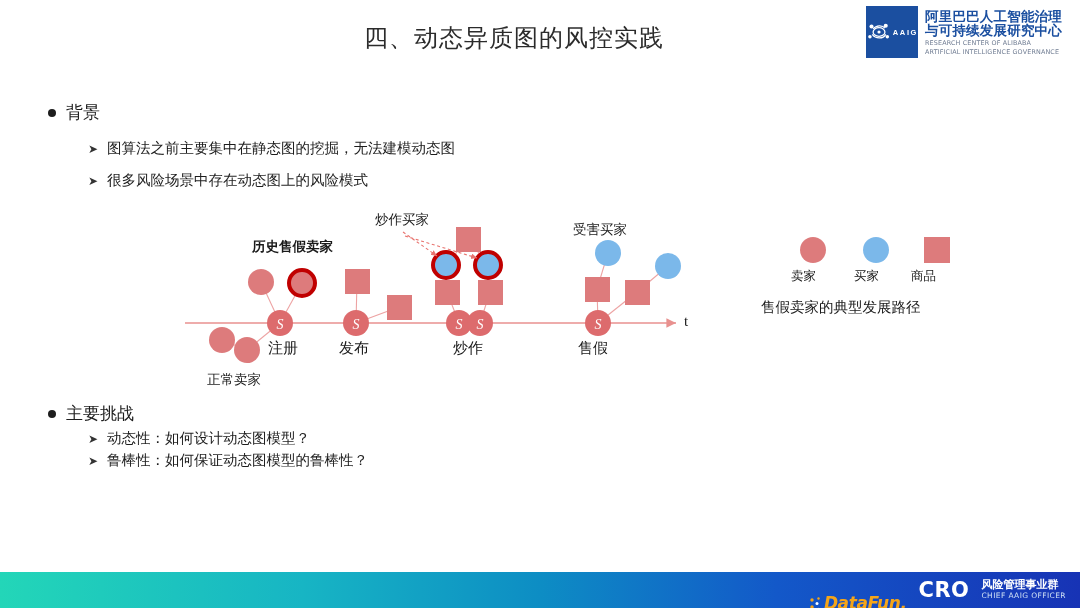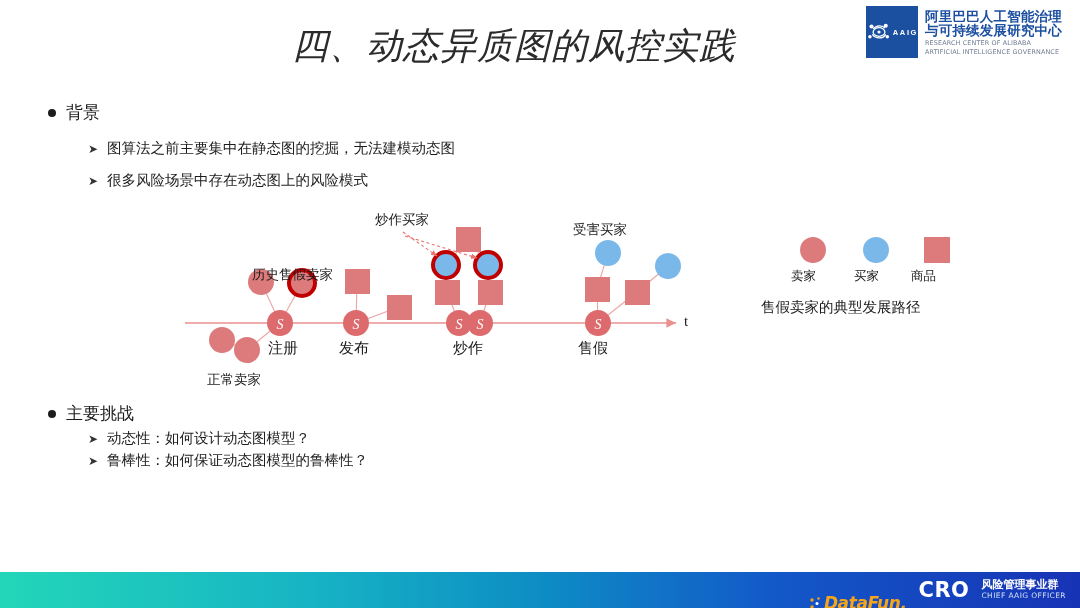--- a/index.html
+++ b/index.html
@@ -61,25 +61,24 @@
     font-family: "DejaVu Sans", sans-serif;
   }
 
   
   .slide-title {
     position: absolute;
     top: 22px;
     left: 0;
     width: 1028px;
     text-align: center;
-    font-size: 36px;
+    font-size: 24px;
     color: #2b2b2b;
     font-family: "DejaVu Sans", sans-serif;
     letter-spacing: 1px;
-    font-style: italic;
   }
 
   
   .bullet-l1 {
     position: absolute;
     display: flex;
     align-items: center;
     gap: 10px;
     font-size: 17px;
     color: #1d1d1d;
@@ -340,21 +339,21 @@
     <line x1="405" y1="236" x2="477" y2="258" marker-end="url(#dashArrow)"></line>
   </g>
 
   <g>
     <circle cx="813" cy="250" r="13" fill="#dd7b7c"></circle>
     <circle cx="876" cy="250" r="13" fill="#7bb8ea"></circle>
     <rect x="924" y="237" width="26" height="26" fill="#dd7b7c"></rect>
   </g>
 </svg>
 
-<div class="diag-label" style="left:252px; top:266px;">历史售假卖家</div>
+<div class="diag-label" style="left:252px; top:238px;font-weight:bold;">历史售假卖家</div>
 <div class="diag-label" style="left:375px; top:211px;">炒作买家</div>
 <div class="diag-label" style="left:573px; top:221px;">受害买家</div>
 <div class="diag-label" style="left:207px; top:371px;">正常卖家</div>
 
 <div class="diag-label stage-label" style="left:268px; top:339px;">注册</div>
 <div class="diag-label stage-label" style="left:339px; top:339px;">发布</div>
 <div class="diag-label stage-label" style="left:453px; top:339px;">炒作</div>
 <div class="diag-label stage-label" style="left:578px; top:339px;">售假</div>
 
 <div class="axis-t" style="left:684px; top:313px;">t</div>

